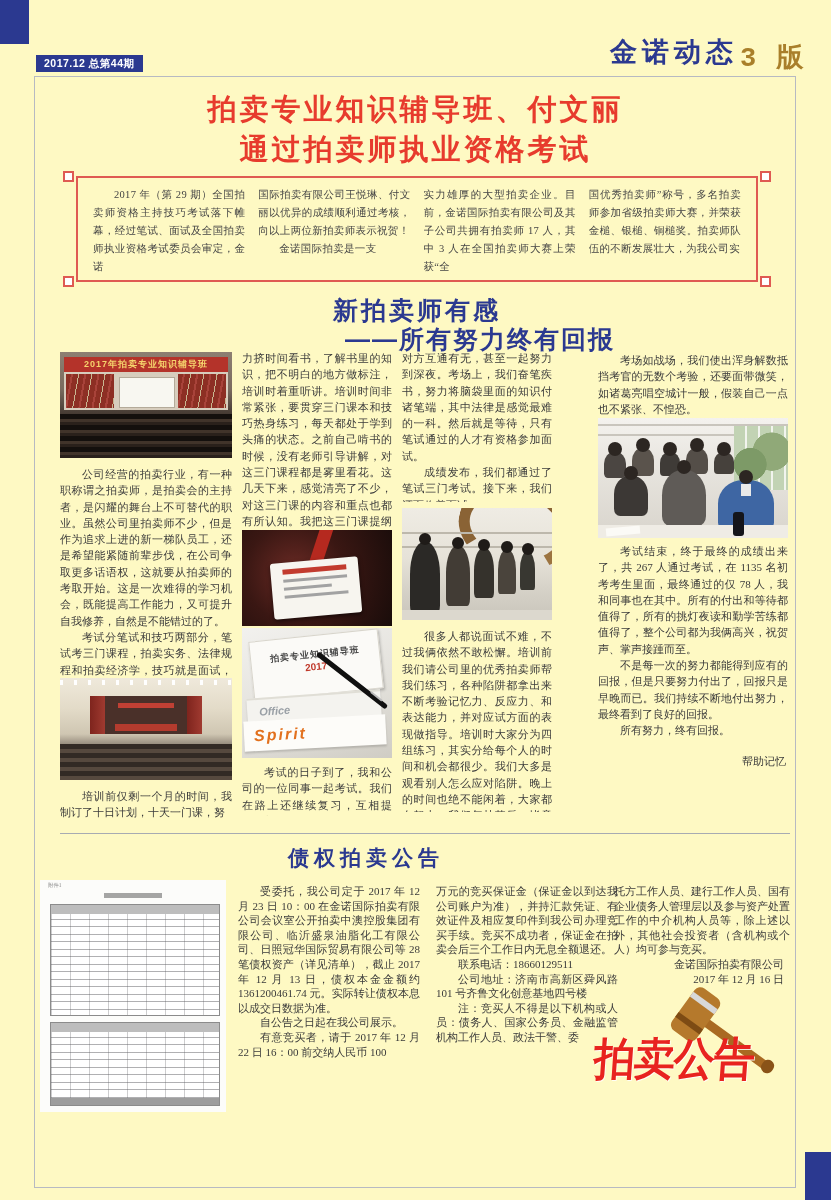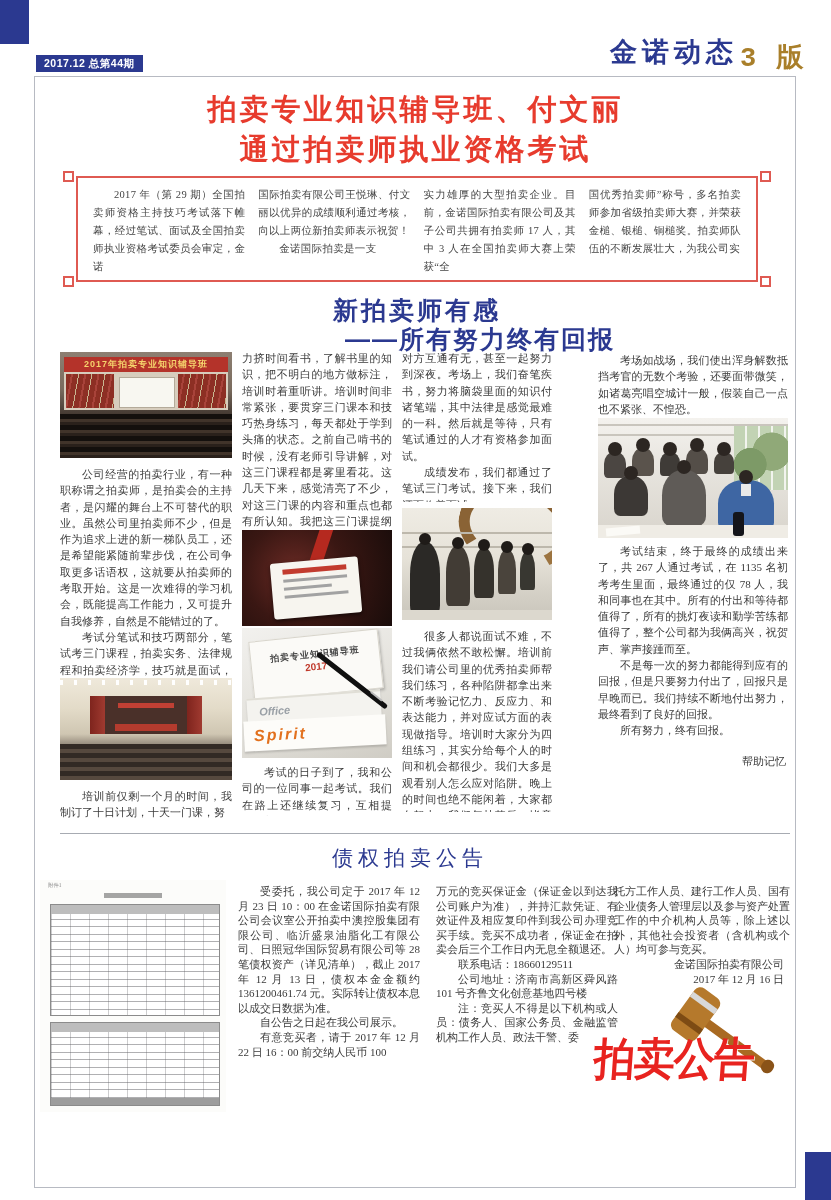--- a/index.html
+++ b/index.html
@@ -1,16 +1,16 @@
 <!DOCTYPE html>
 <html><head>
 <meta charset="utf-8">
 <style>
   html,body{margin:0;padding:0;background:#e9e9e9;}
-  .page{position:relative;width:831px;height:1200px;margin:0 auto;background:#ffffff;
+  .page{position:relative;width:831px;height:1200px;margin:0 auto;background:#fef9c3;
         font-family:"Liberation Serif", serif;color:#3b3b3b;overflow:hidden;}
   .abs{position:absolute;}
   
   .corner-tl{left:0;top:0;width:29px;height:44px;background:#2b3990;}
   .corner-br{right:0;bottom:0;width:26px;height:48px;background:#2b3990;}
   .issue-badge{left:36px;top:55px;height:17px;line-height:17px;padding:0 8px;background:#2b3990;
         color:#fff;font-family:"Liberation Sans",sans-serif;font-size:10.5px;font-weight:bold;letter-spacing:.5px;}
   .masthead{left:610px;top:34px;font-family:"Liberation Sans",sans-serif;font-size:27px;font-weight:bold;
         color:#2b3990;letter-spacing:5px;text-align:center;}
   .page-no{left:740px;top:39px;font-family:Liberation Mono, monospace;font-size:27px;font-weight:bold;
@@ -99,22 +99,22 @@
         repeating-linear-gradient(90deg,transparent 0 11px,#f2f4ee 11px 13px),#c2d3b4;}
   .pf-p{position:absolute;border-radius:45% 45% 18% 18%;}
   .pf-p::before{content:"";position:absolute;left:50%;top:-10px;transform:translateX(-50%);width:14px;height:14px;
         border-radius:50%;background:#2c2622;}
   .pf-man2::after{content:"";position:absolute;left:50%;top:4px;transform:translateX(-50%);width:10px;height:12px;background:#e9e9e9;}
   .pf-thermos{position:absolute;right:44px;bottom:2px;width:11px;height:24px;background:#14151a;border-radius:3px;}
   .pf-desk{position:absolute;left:0;right:0;bottom:0;height:13px;background:#efece5;}
   .pf-paper{position:absolute;bottom:3px;left:8px;width:34px;height:8px;background:#fbfaf6;transform:rotate(-5deg);}
   
   .divider{left:60px;top:833px;width:730px;height:1px;background:#a7abb2;}
-  .a3title{left:0;width:732px;top:844px;text-align:center;font-family:"Liberation Sans",sans-serif;font-weight:normal;
-        font-size:21px;color:#2b3990;letter-spacing:5px;padding-left:44px;}
+  .a3title{left:0;width:732px;top:844px;text-align:center;font-family:"Liberation Sans",sans-serif;font-weight:bold;
+        font-size:21px;color:#2b3990;letter-spacing:5px;}
   .notice{font-size:11px;line-height:14.6px;text-align:justify;overflow:hidden;}
   .notice p{margin:0;}
   .sign{text-align:right;padding-right:6px;}
   
   .scan{left:40px;top:880px;width:186px;height:232px;background:#fcfcfa;}
   .scan-note{position:absolute;left:8px;top:2px;font-size:6px;color:#8a8a8a;transform:scale(.9);transform-origin:left top;}
   .scan-titlebar{position:absolute;left:64px;top:13px;width:58px;height:5px;background:#5d5d5d;opacity:.55;}
   .scan-tbl{position:absolute;left:10px;right:6px;border:1px solid #8b8b8b;background:
         repeating-linear-gradient(90deg,rgba(90,90,95,.30) 0 1px,transparent 1px 19px),
         repeating-linear-gradient(180deg,transparent 0 6.5px,rgba(80,80,85,.45) 6.5px 7.5px),#fff;}

